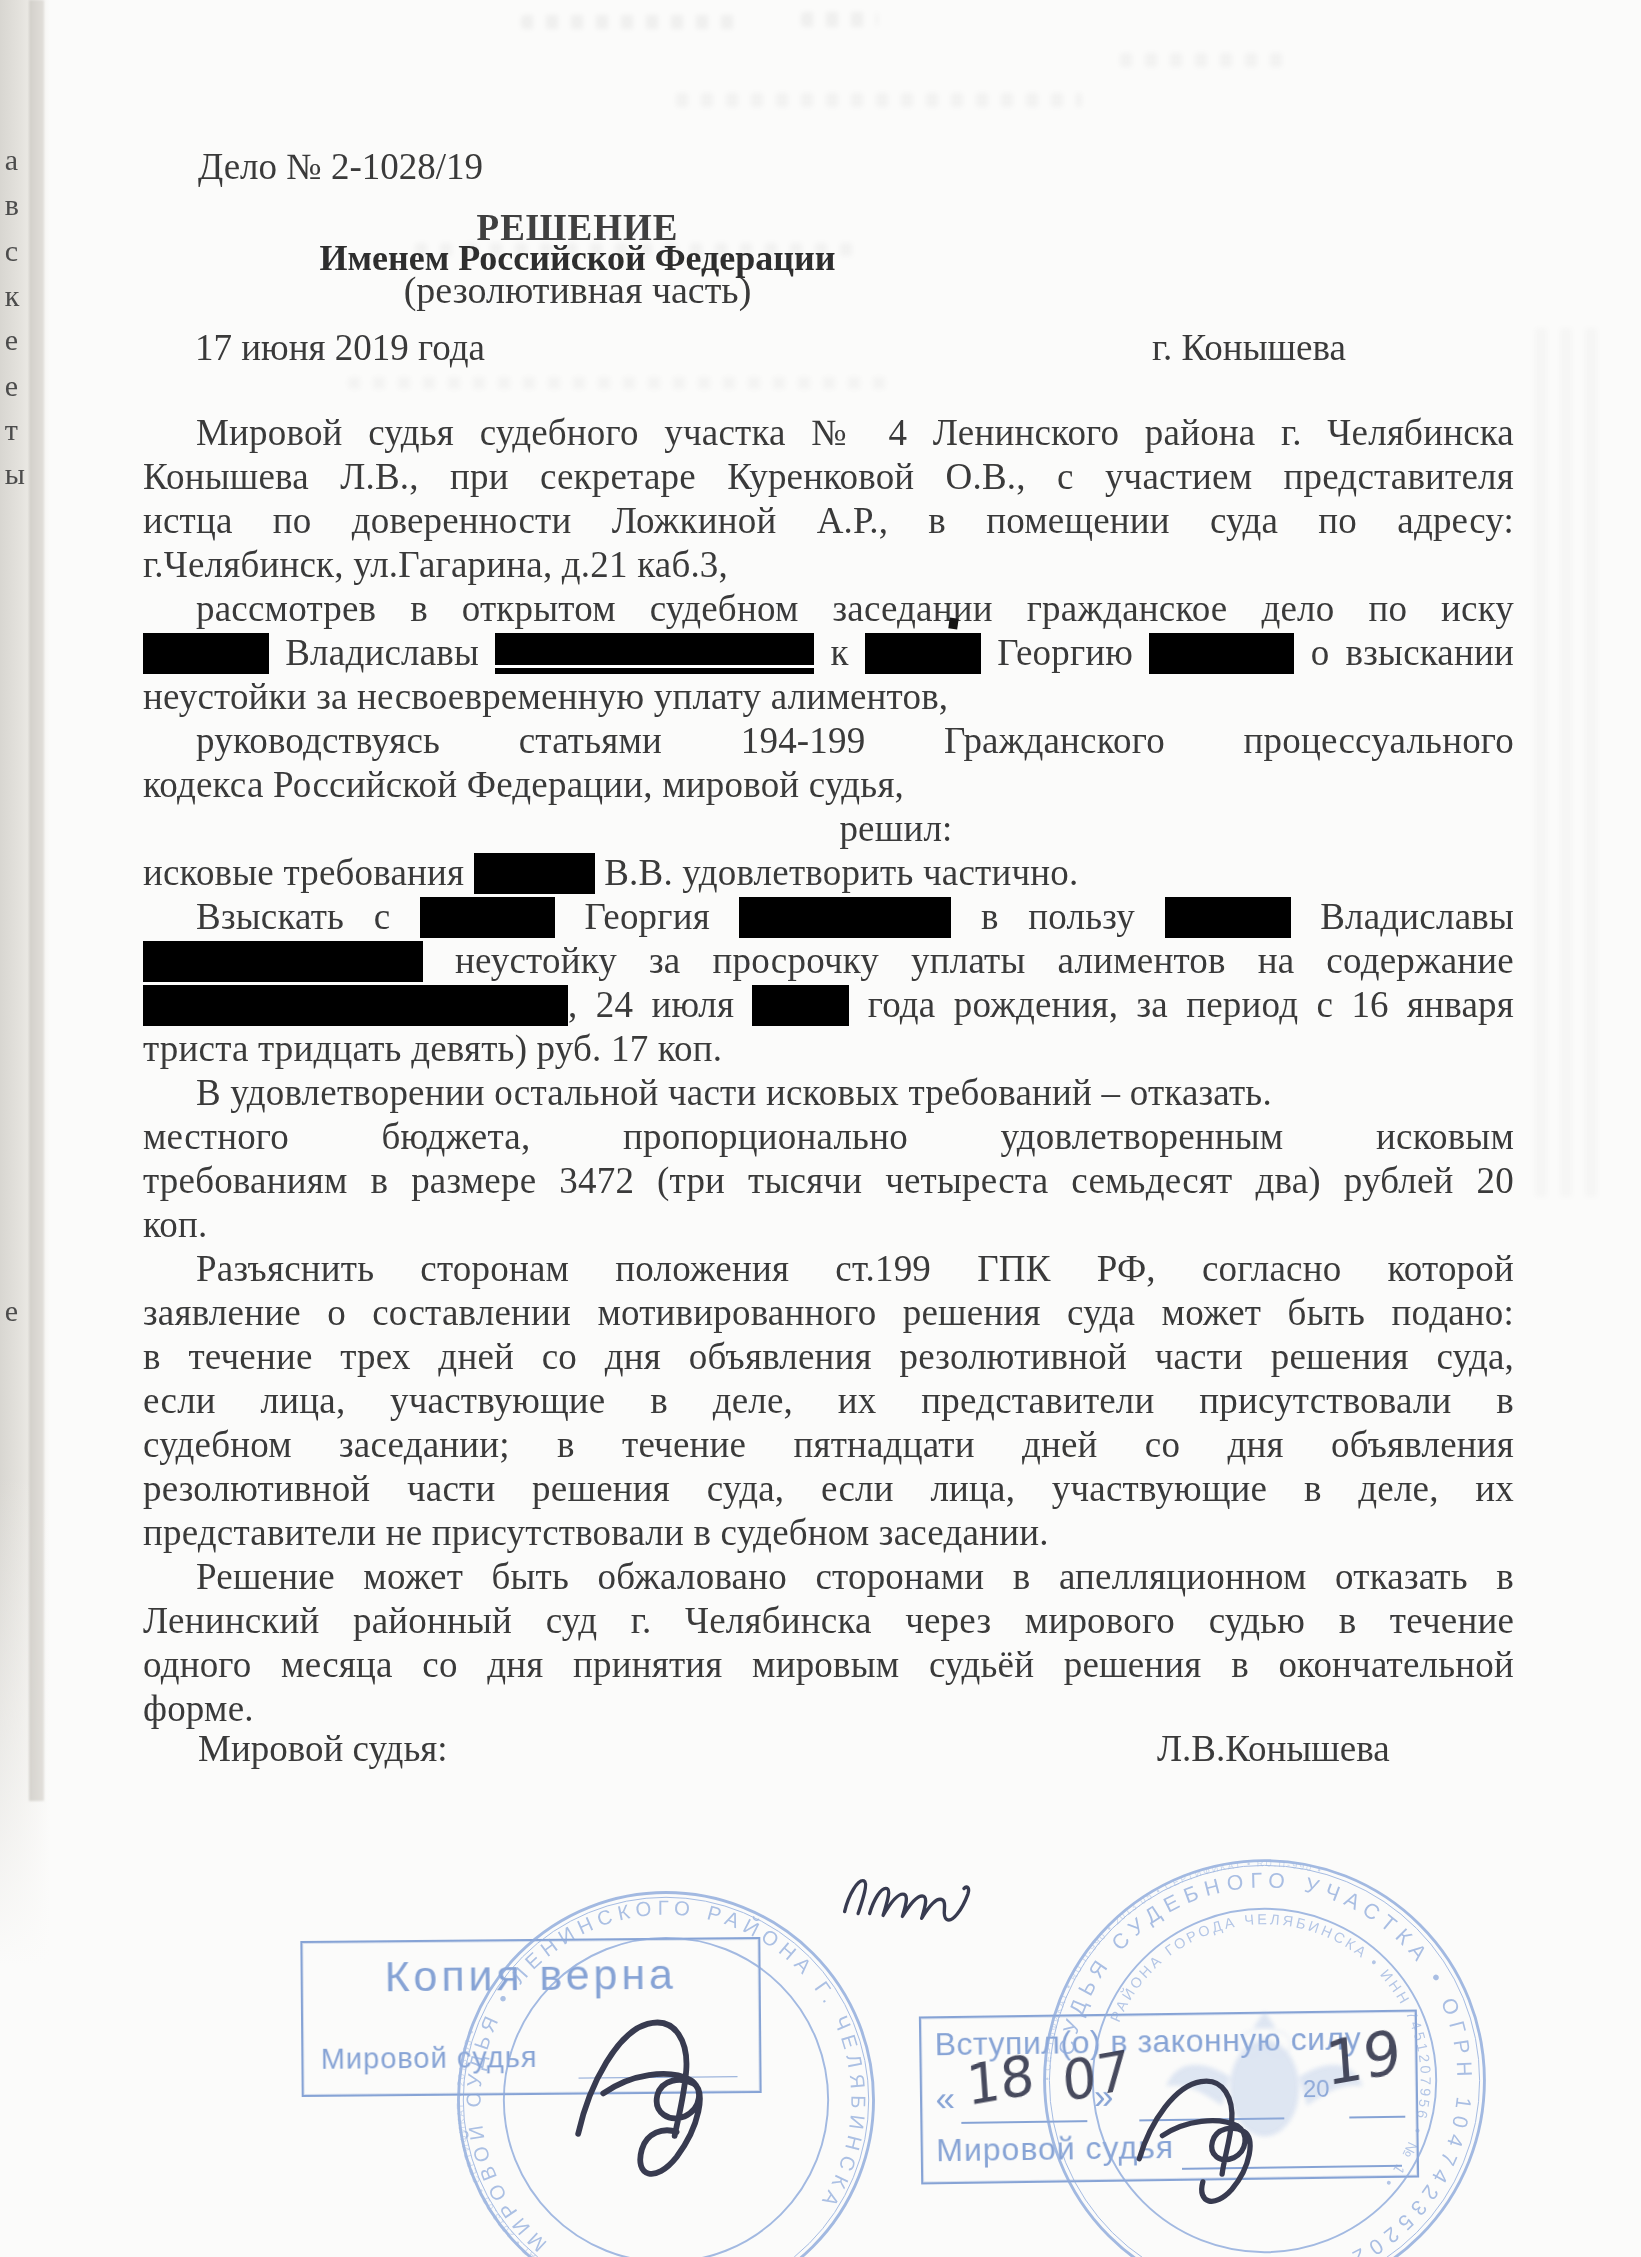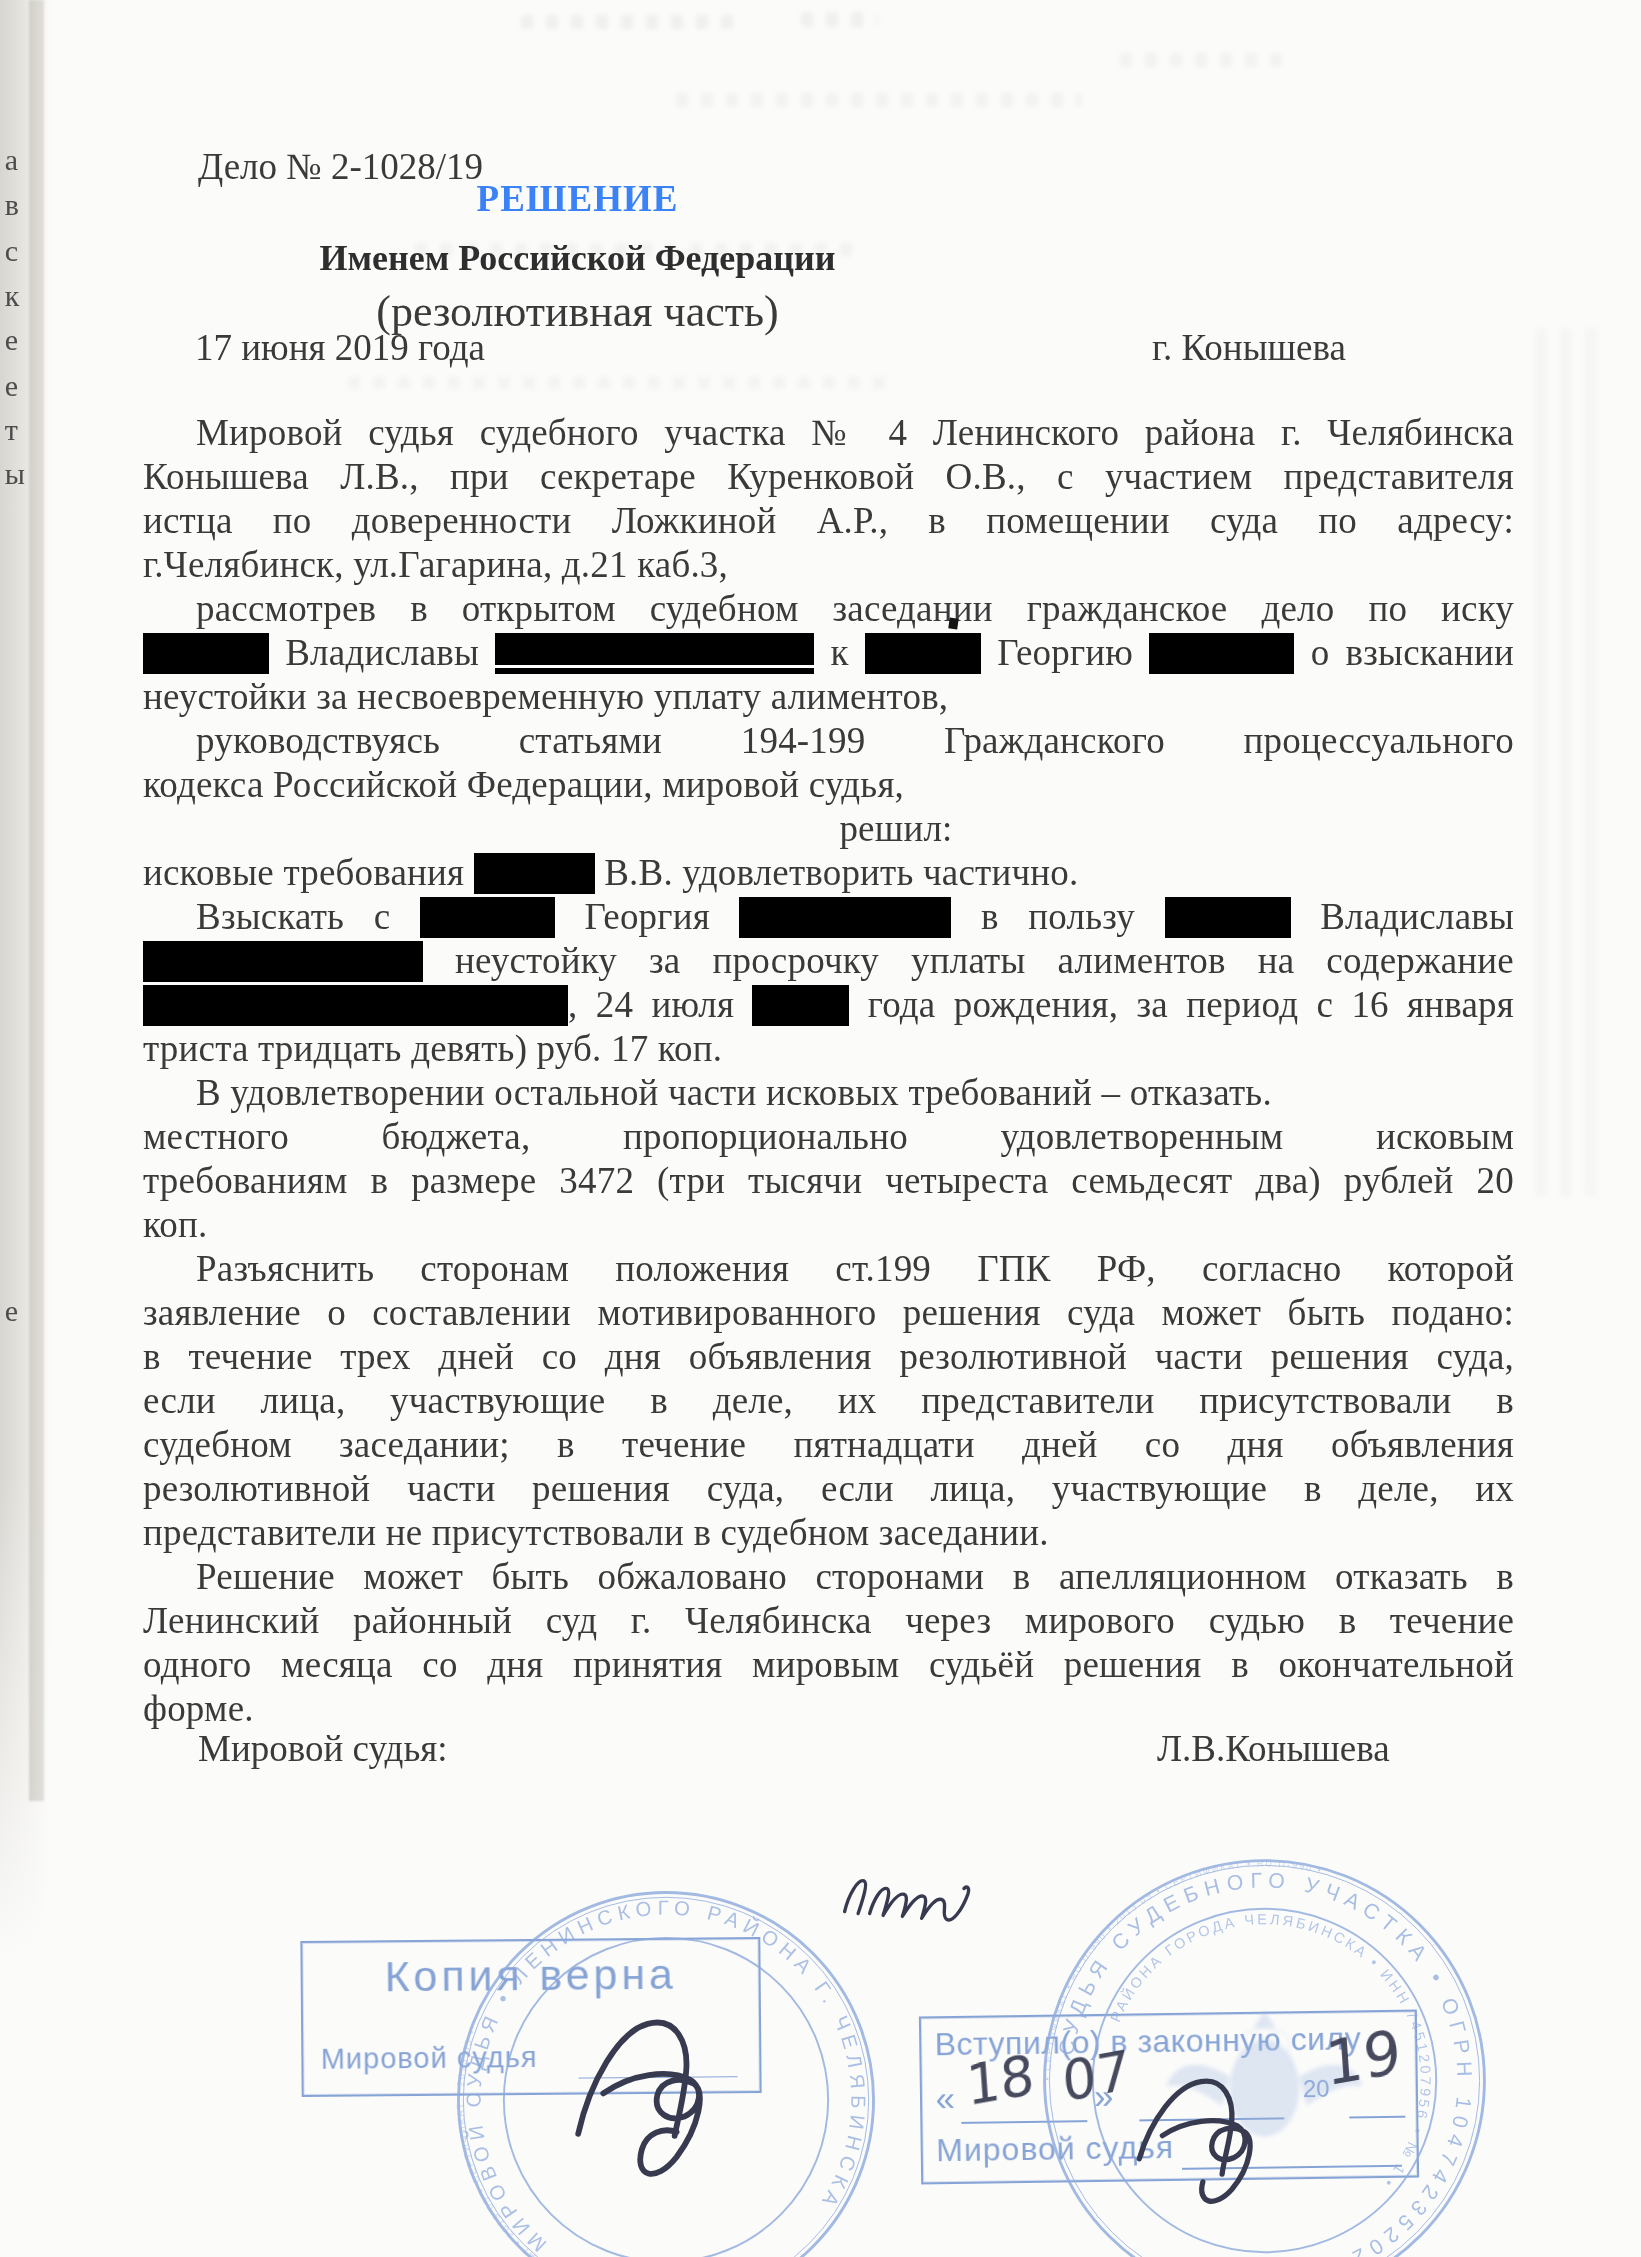--- a/index.html
+++ b/index.html
@@ -26,23 +26,23 @@
     filter:blur(0.3px);
   }
   .ghost{position:absolute;z-index:1;border-radius:2.9px;
     background:repeating-linear-gradient(90deg,rgba(110,110,110,.5) 0 11.6px,rgba(110,110,110,0) 11.6px 25px);
     filter:blur(2.9px);opacity:.16;}
   .dot-artifact{position:absolute;left:949px;top:618px;width:8.7px;height:10.6px;
     background:#151515;transform:rotate(8deg);z-index:3;}
   
   .case-number{position:absolute;left:198px;top:145px;font-size:37px;z-index:2;}
   .heading{position:absolute;left:143px;width:869px;text-align:center;z-index:2;}
-  .h-title{top:177px;font-size:37px;font-weight:700;letter-spacing:1px;color:#3b82f6;}
+  .h-title{top:206px;font-size:37px;font-weight:700;letter-spacing:1px;color:#404040;}
   .h-sub{top:237px;font-size:36px;font-weight:700;color:#2e2e2e;}
-  .h-note{top:286px;font-size:44px;text-align:center;}
+  .h-note{top:268px;font-size:38px;text-align:center;}
   .date-row{position:absolute;left:143px;top:326px;width:1371px;height:44px;z-index:2;font-size:37px;}
   .date-row .d-date{position:absolute;left:52px;}
   .date-row .d-city{position:absolute;left:1009px;}
   
   #body-text{
     position:absolute;left:143px;top:411px;width:1371px;z-index:2;
     font-size:37px;line-height:44px;letter-spacing:0.2px;
   }
   .para{margin:0;}
   .line{text-align:justify;text-align-last:justify;line-height:44px;height:44px;white-space:normal;}

